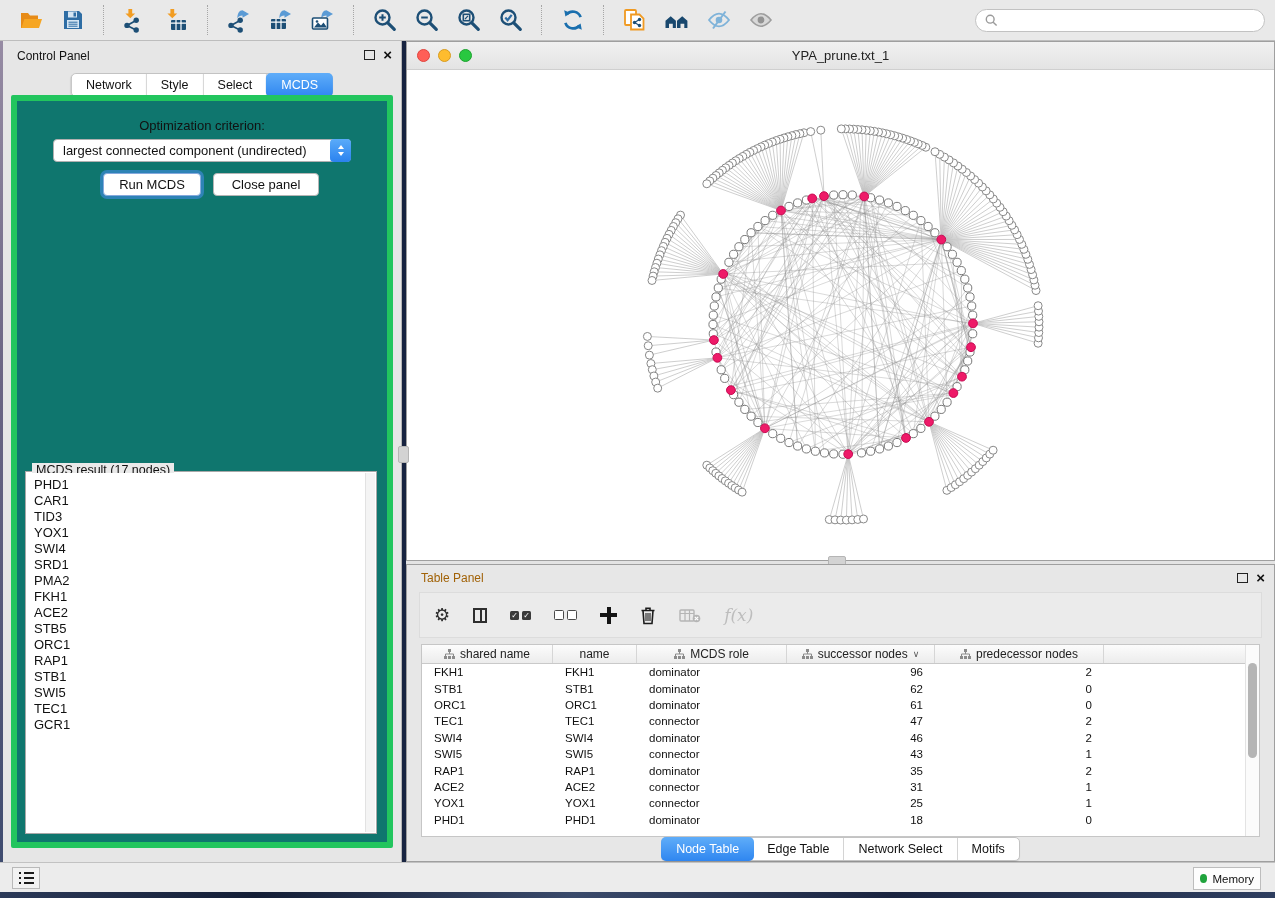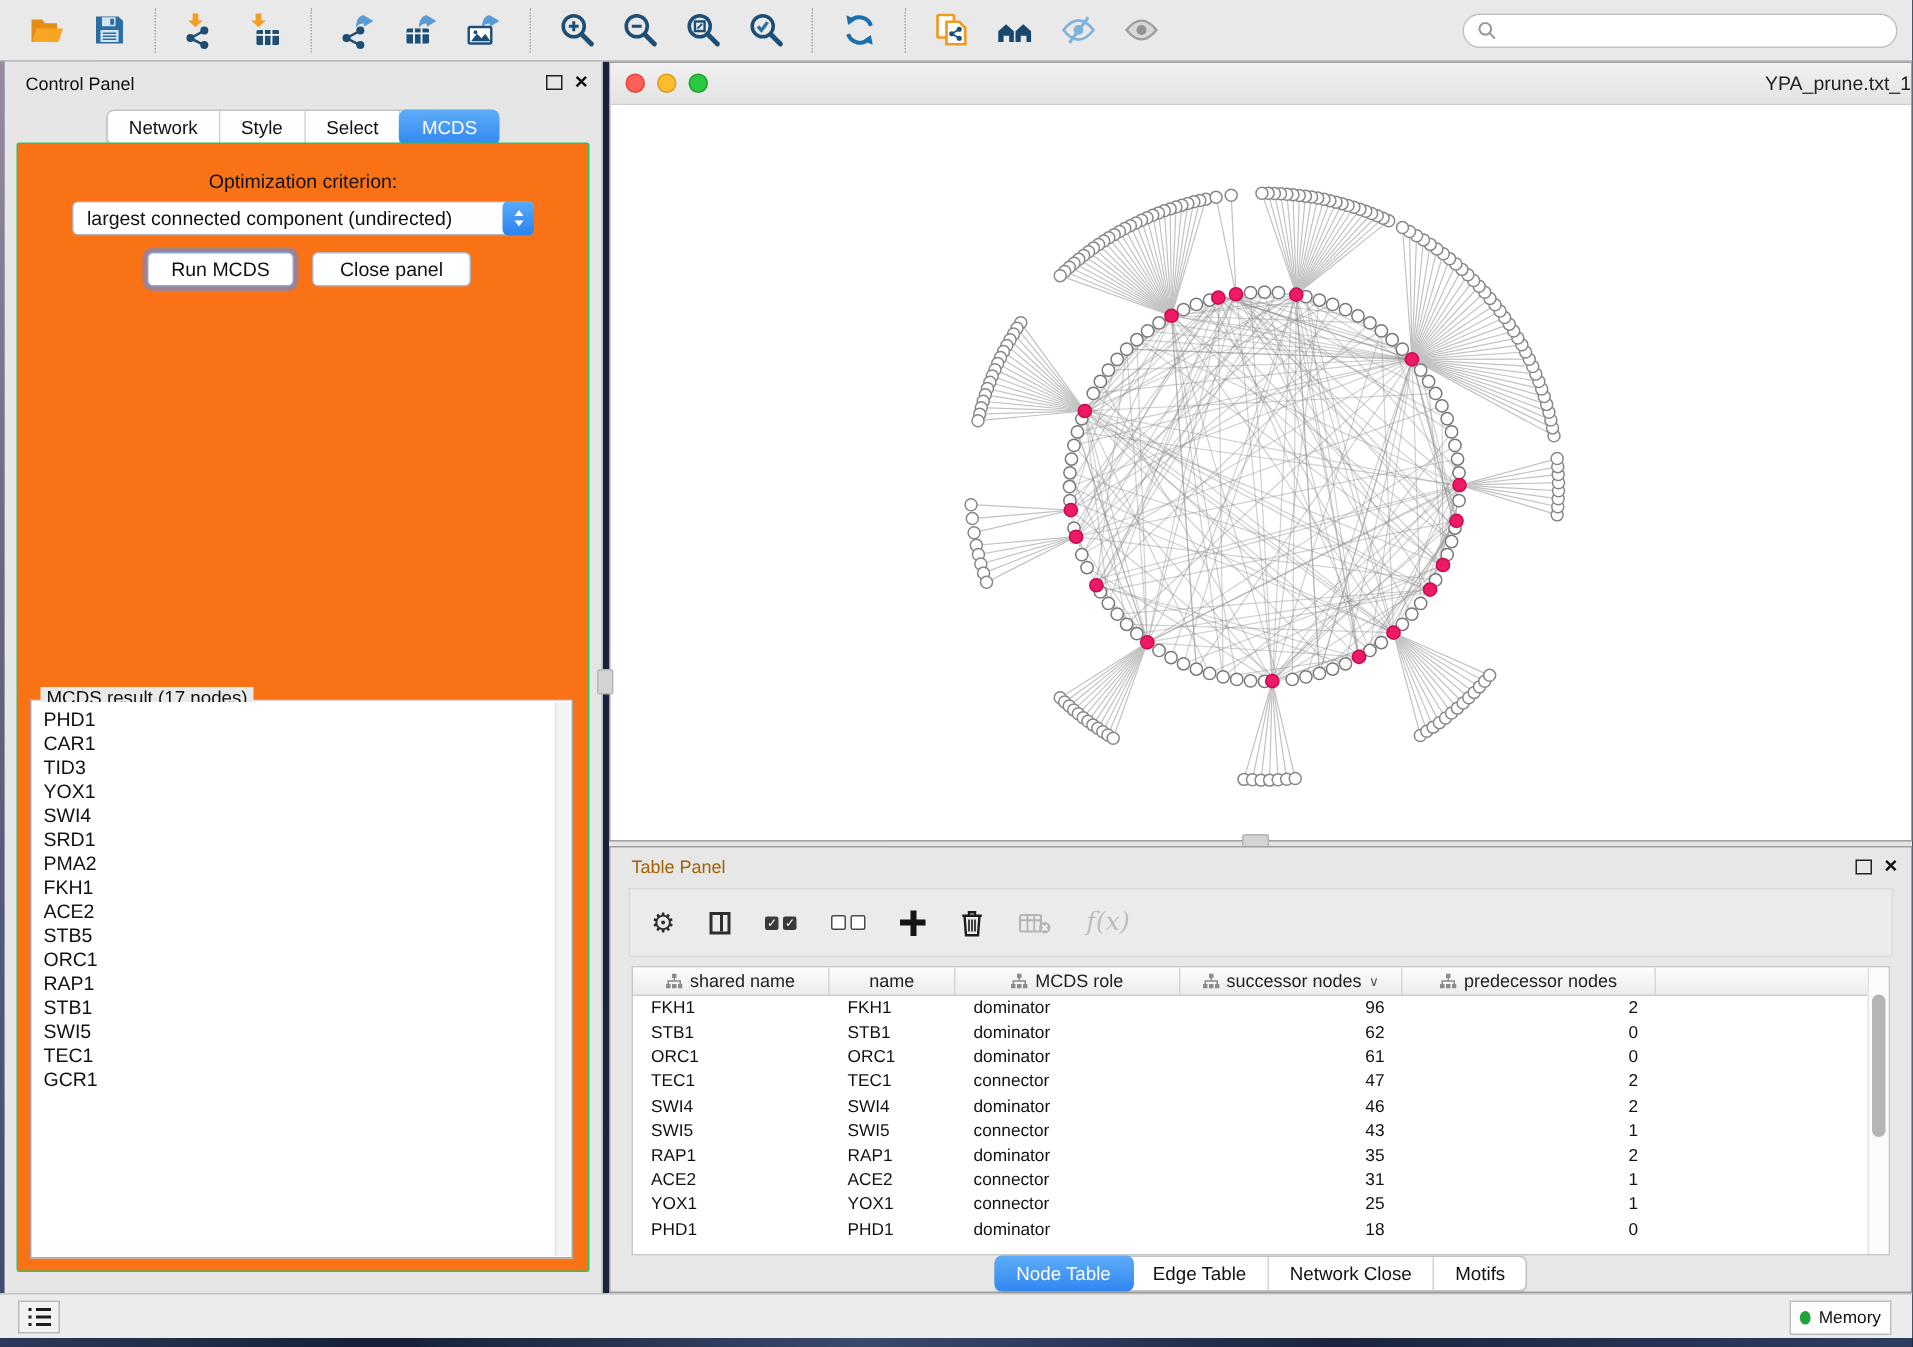--- a/index.html
+++ b/index.html
@@ -25,41 +25,41 @@
   .control-panel{position:absolute;left:3px;top:41px;width:399px;height:821px;background:#e6e6e6;box-sizing:border-box;border-right:1px solid #b5b5b5}
   .cp-title{position:absolute;left:14px;top:8px;font-size:12px;color:#111}
   .win-icons{position:absolute;right:9px;top:8px;display:flex;gap:8px;align-items:center}
   .float-icon{width:9px;height:8px;border:1.5px solid #222;display:inline-block;background:transparent}
   .close-icon{font-size:15px;font-weight:bold;color:#111;line-height:11px;cursor:pointer}
   .seg-group{display:flex;background:#fff;border:1px solid #c3c3c3;border-radius:5px;height:22px;box-shadow:0 1px 1px rgba(0,0,0,.08)}
   .seg{padding:0 14px;font-size:12.5px;display:flex;align-items:center;color:#111;border-right:1px solid #d4d4d4;cursor:pointer;white-space:nowrap}
   .seg:last-child{border-right:none}
   .seg.active{background:linear-gradient(#5fadf9,#2f86f0);color:#fff;border-radius:5px;margin:-1px;border-right:none;padding:0 15px}
   .cp-tabs{position:absolute;left:50%;transform:translateX(-50%);top:32px}
-  .cp-content{position:absolute;left:8px;right:8px;top:54px;bottom:14px;background:#f97316;border:1px solid #22c55e;border-radius:2px}
+  .cp-content{position:absolute;left:8px;right:8px;top:54px;bottom:14px;background:#0f766e;border:6px solid #22c55e;border-radius:2px}
   .opt-label{text-align:center;margin-top:17px;font-size:13px;color:#111}
   .dropdown{position:absolute;left:36px;right:36px;top:38px;height:23px;background:#fff;border:1px solid #b0b0b0;border-radius:4px;display:flex;align-items:center;box-sizing:border-box;cursor:pointer}
   .dropdown-text{flex:1;font-size:13px;padding-left:9px;color:#111;white-space:nowrap;overflow:hidden}
   .dropdown-stepper{width:21px;align-self:stretch;margin:-1px -1px -1px 0;border-radius:4px;background:linear-gradient(#5aabf9,#2a82ef);
     display:flex;flex-direction:column;align-items:center;justify-content:center;gap:3px}
   .arr-up{width:0;height:0;border-left:3.5px solid transparent;border-right:3.5px solid transparent;border-bottom:4.5px solid #fff}
   .arr-down{width:0;height:0;border-left:3.5px solid transparent;border-right:3.5px solid transparent;border-top:4.5px solid #fff}
   .btn{position:absolute;height:23px;background:#fff;border:1px solid #b5b5b5;border-radius:4px;font-size:13px;color:#111;
     display:flex;align-items:center;justify-content:center;box-sizing:border-box;cursor:pointer;font-family:"Liberation Sans",sans-serif}
   .run-btn{left:86px;width:98px;top:72px;box-shadow:0 0 0 3px rgba(77,144,254,.5);border-color:#85a9dd}
   .close-panel-btn{left:196px;width:106px;top:72px}
   .fieldset{position:absolute;left:8px;right:10px;top:370px;bottom:8px;border:1px solid #a8a8a8;background:#fff}
   .fs-legend{position:absolute;top:-9px;left:6px;background:#eaeaea;padding:0 4px;font-size:12.5px;color:#111;white-space:nowrap}
   .mcds-list{position:absolute;left:1px;top:1px;right:1px;bottom:1px;background:#fff;overflow:hidden;padding:4px 0 0 7px;box-sizing:border-box}
   .mcds-item{font-size:13px;line-height:16px;color:#111}
   .mcds-scroll{position:absolute;top:1px;right:1px;bottom:1px;width:9px;background:#f4f4f4;border-left:1px solid #e2e2e2}
   
   .network-panel{position:absolute;left:406px;top:41px;width:869px;height:520px;background:#fff;border:1px solid #9f9f9f;box-sizing:border-box}
   .nw-titlebar{height:27px;background:linear-gradient(#f1f1f1,#e3e3e3);border-bottom:1px solid #cfcfcf;position:relative;
-    display:flex;align-items:center;justify-content:flex-end}
+    display:flex;align-items:center;justify-content:center}
   .traffic{position:absolute;left:10px;top:7px;display:flex;gap:8px}
   .tl{width:13px;height:13px;border-radius:50%;box-sizing:border-box}
   .tl.red{background:#ff5f57;border:1px solid #e0443e}
   .tl.yellow{background:#febc2e;border:1px solid #d89c1f}
   .tl.green{background:#28c840;border:1px solid #1da22f}
   .nw-title{font-size:13px;color:#222}
   .nw-canvas{position:absolute;left:0;top:27px;right:0;bottom:0;overflow:hidden}
   .nw-canvas svg{width:100%;height:100%;display:block}
   .divider-h{position:absolute;left:406px;top:561px;width:869px;height:3px;background:#e3e3e3}
   .divider-handle-h{position:absolute;left:828px;top:556px;width:16px;height:9px;background:#d3d3d3;border:1px solid #b5b5b5;border-radius:2px;cursor:pointer}
@@ -1097,21 +1097,21 @@
         </div>
       </div>
     <div class="tb-scroll">
       <div class="tb-thumb"></div>
     </div>
   </div>
   <div class="tp-tabs">
     <div class="seg-group">
         <div class="seg active">Node Table</div>
         <div class="seg">Edge Table</div>
-        <div class="seg">Network Close</div>
+        <div class="seg">Network Select</div>
         <div class="seg">Motifs</div>
       </div>
   </div>
 </div>
 
 <div class="status-bar">
   <button class="list-btn">
     <span class="li-icon">
       <span class="li-row">
           <span class="li-dot"></span>

